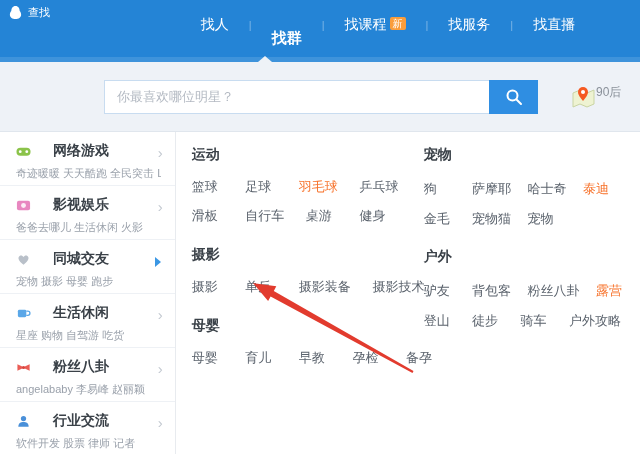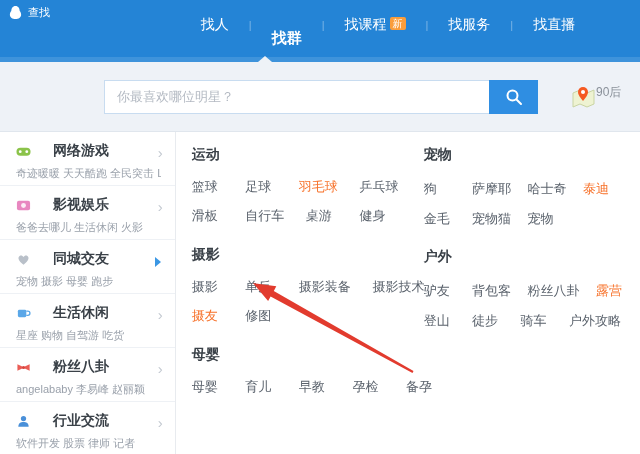--- a/index.html
+++ b/index.html
@@ -222,24 +222,20 @@
       </div>
 
       <div class="section">
         <div class="sec-title">摄影</div>
         <div class="tag-row">
           <span class="tag">摄影</span>
           <span class="tag">单反</span>
           <span class="tag">摄影装备</span>
           <span class="tag">摄影技术</span>
         </div>
-        <div class="tag-row">
-          <span class="tag" data-hot="true">摄友</span>
-          <span class="tag">修图</span>
-        </div>
       </div>
 
       <div class="section">
         <div class="sec-title">母婴</div>
         <div class="tag-row">
           <span class="tag">母婴</span>
           <span class="tag">育儿</span>
           <span class="tag">早教</span>
           <span class="tag">孕检</span>
           <span class="tag">备孕</span>

